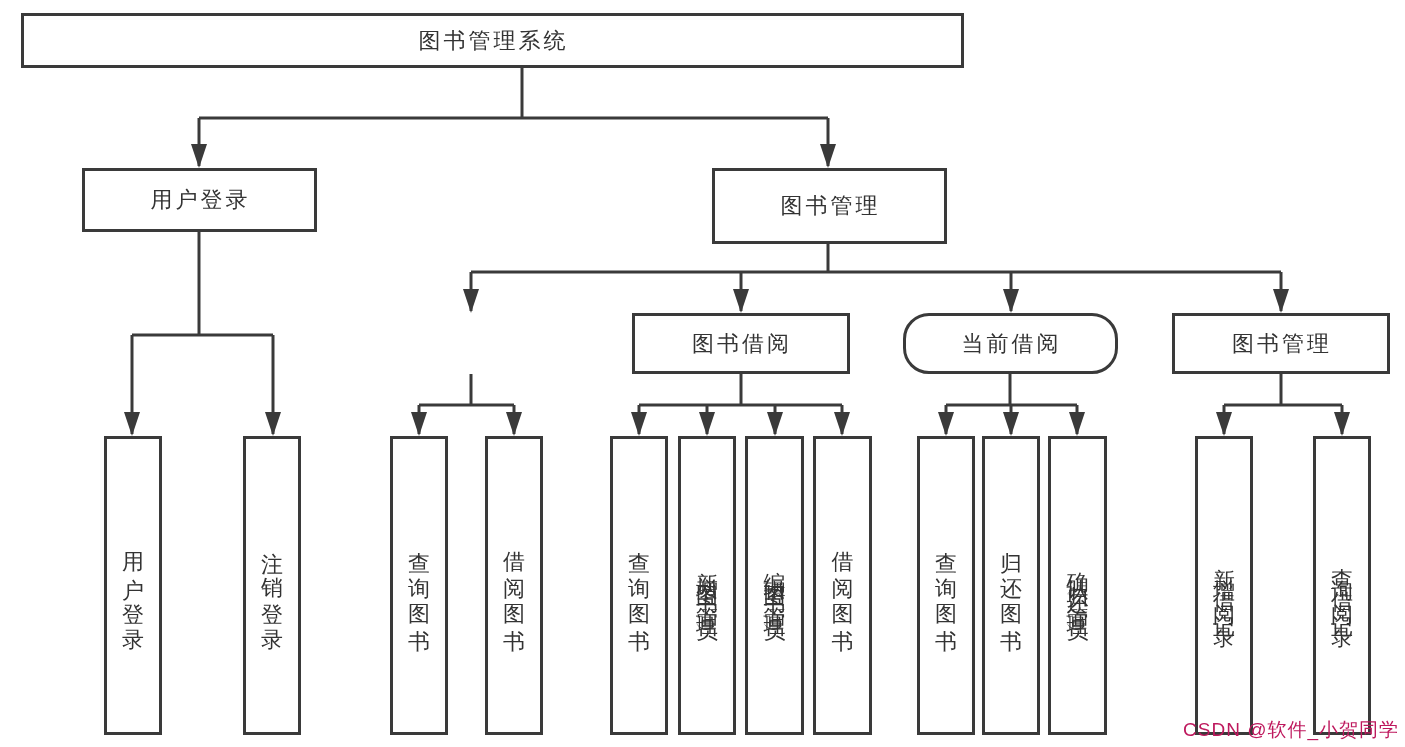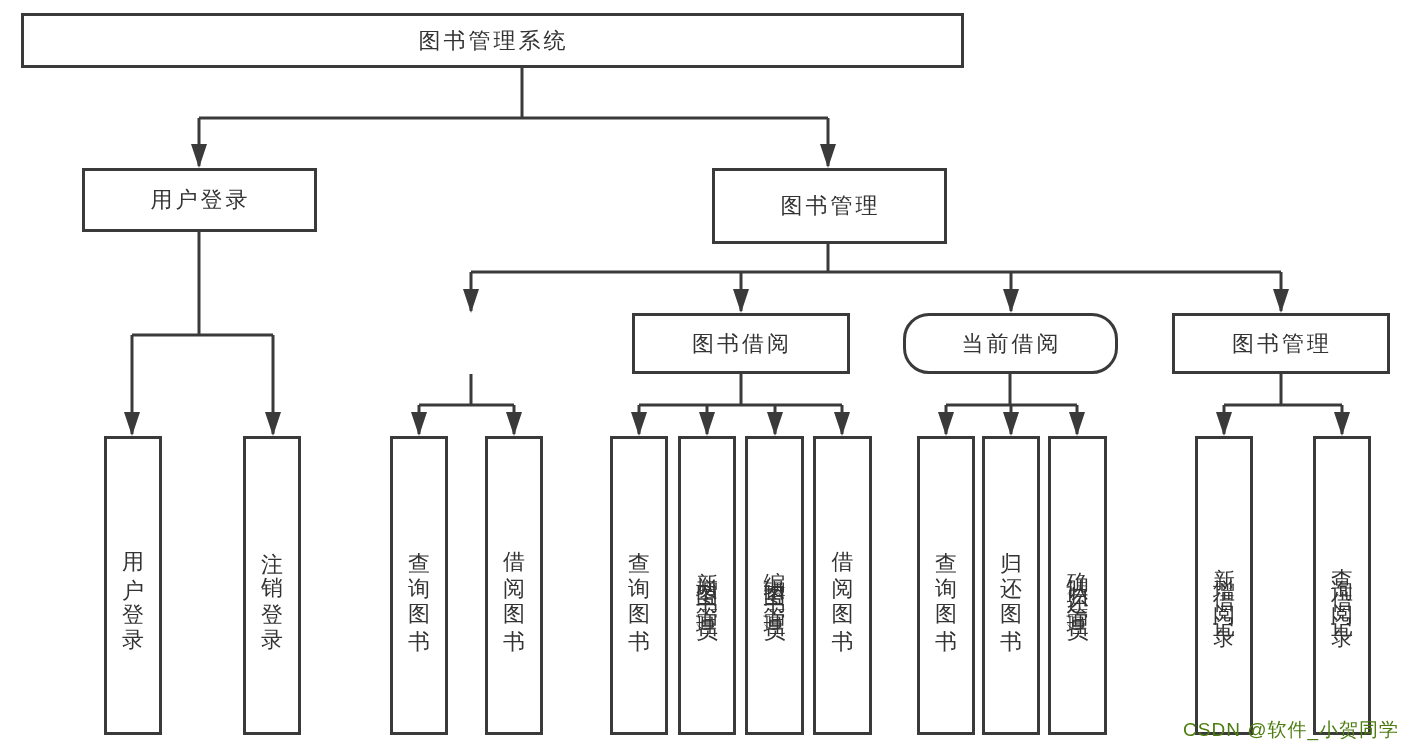--- a/index.html
+++ b/index.html
@@ -33,21 +33,21 @@
     text-orientation:mixed;
     font-size:22px;
     line-height:1;
     white-space:nowrap;
   }
   #watermark{
     position:absolute;
     right:6px;
     bottom:4px;
     font-size:19px;
-    color:#4d7c0f;
+    color:#be185d;
     letter-spacing:1px;
     z-index:3;
   }
 </style>
 </head>
 <body>
 
 <div id="canvas">
   <svg id="edges" width="1405" height="747">
       <path d="M522 68 V118" stroke="#3a3a3a" stroke-width="3" fill="none"></path>

